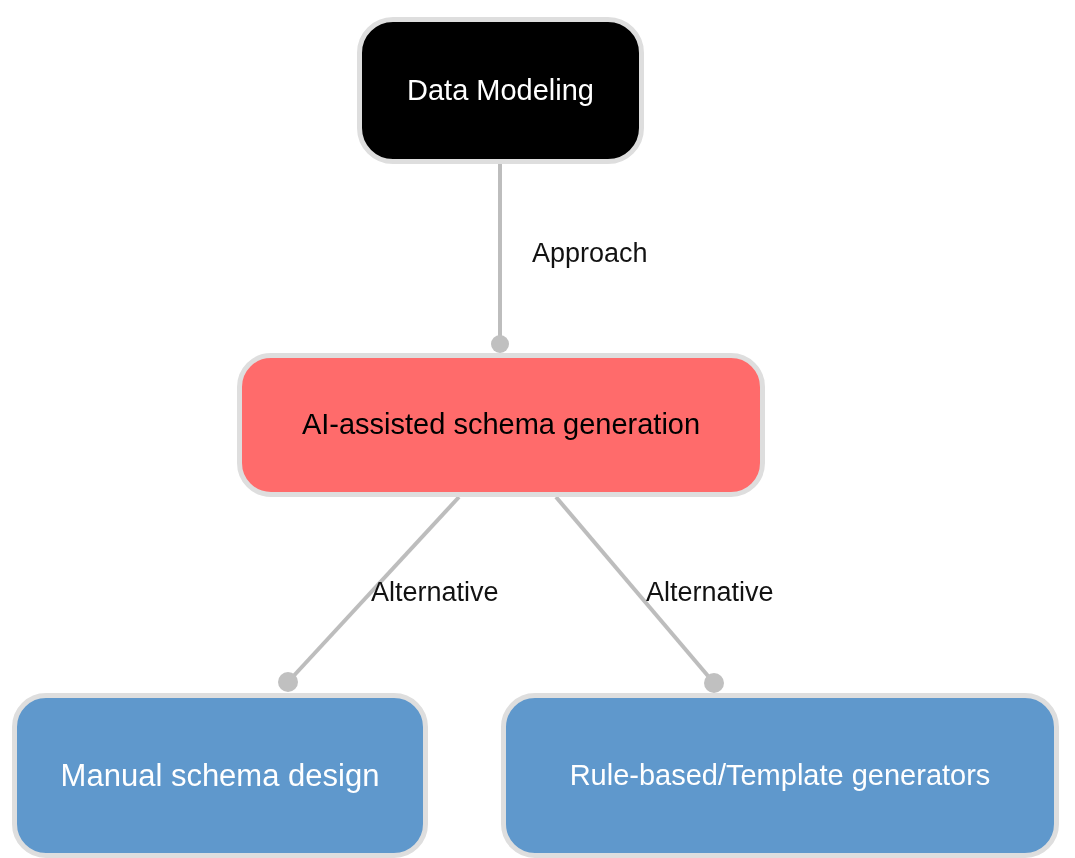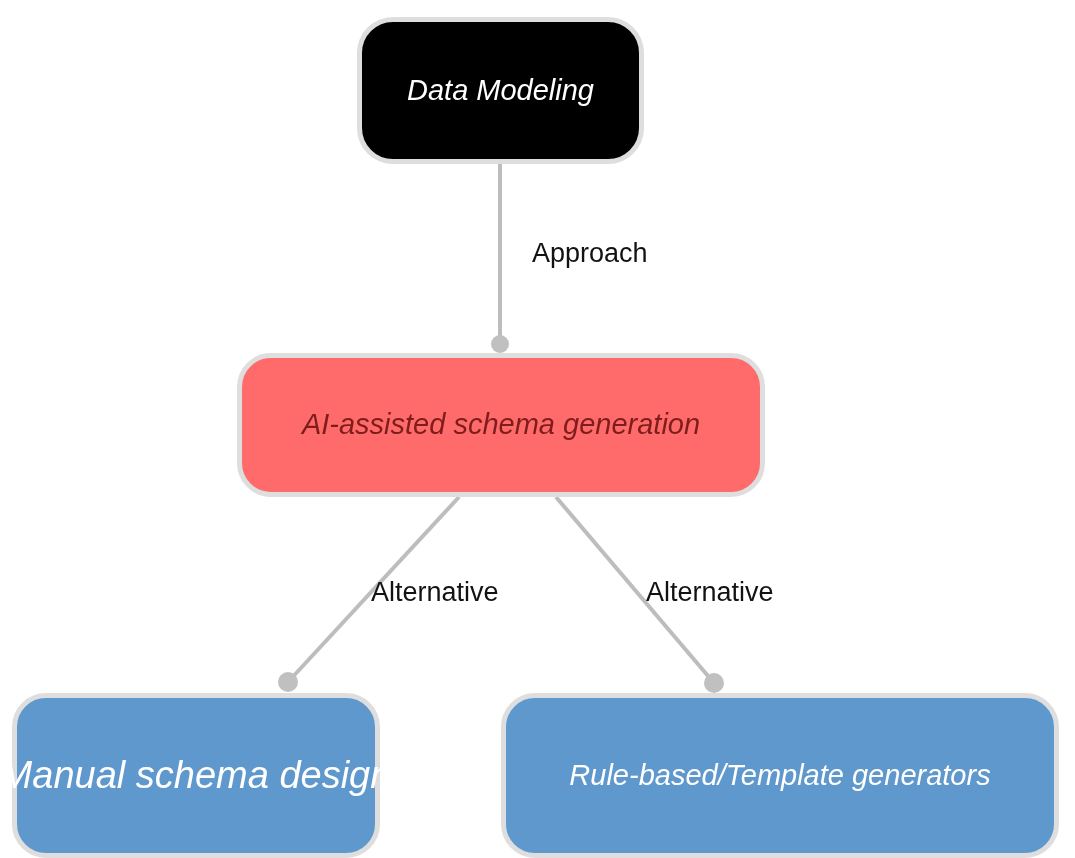--- a/index.html
+++ b/index.html
@@ -35,49 +35,48 @@
     border-radius: 34px;
     border: 5px solid #dedede;
     text-align: center;
     line-height: 1.15;
     z-index: 5;
   }
   .node-label {
     display: block;
     padding: 0 18px;
     white-space: nowrap;
-    font-style: italic;
   }
   .node-root {
     left: 357px;
     top: 17px;
     width: 287px;
     height: 147px;
     background: #000000;
     color: #ffffff;
     font-size: 29px;
     border-radius: 36px;
   }
   .node-primary {
     left: 237px;
     top: 353px;
     width: 528px;
     height: 144px;
     background: #ff6b6b;
-    color: #7f1d1d;
+    color: #000000;
     font-size: 29px;
   }
   .node-alt-left {
     left: 12px;
     top: 693px;
-    width: 368px;
+    width: 416px;
     height: 165px;
     background: #5f98cc;
     color: #ffffff;
-    font-size: 38px;
+    font-size: 31px;
   }
   .node-alt-right {
     left: 501px;
     top: 693px;
     width: 558px;
     height: 165px;
     background: #5f98cc;
     color: #ffffff;
     font-size: 29px;
   }

